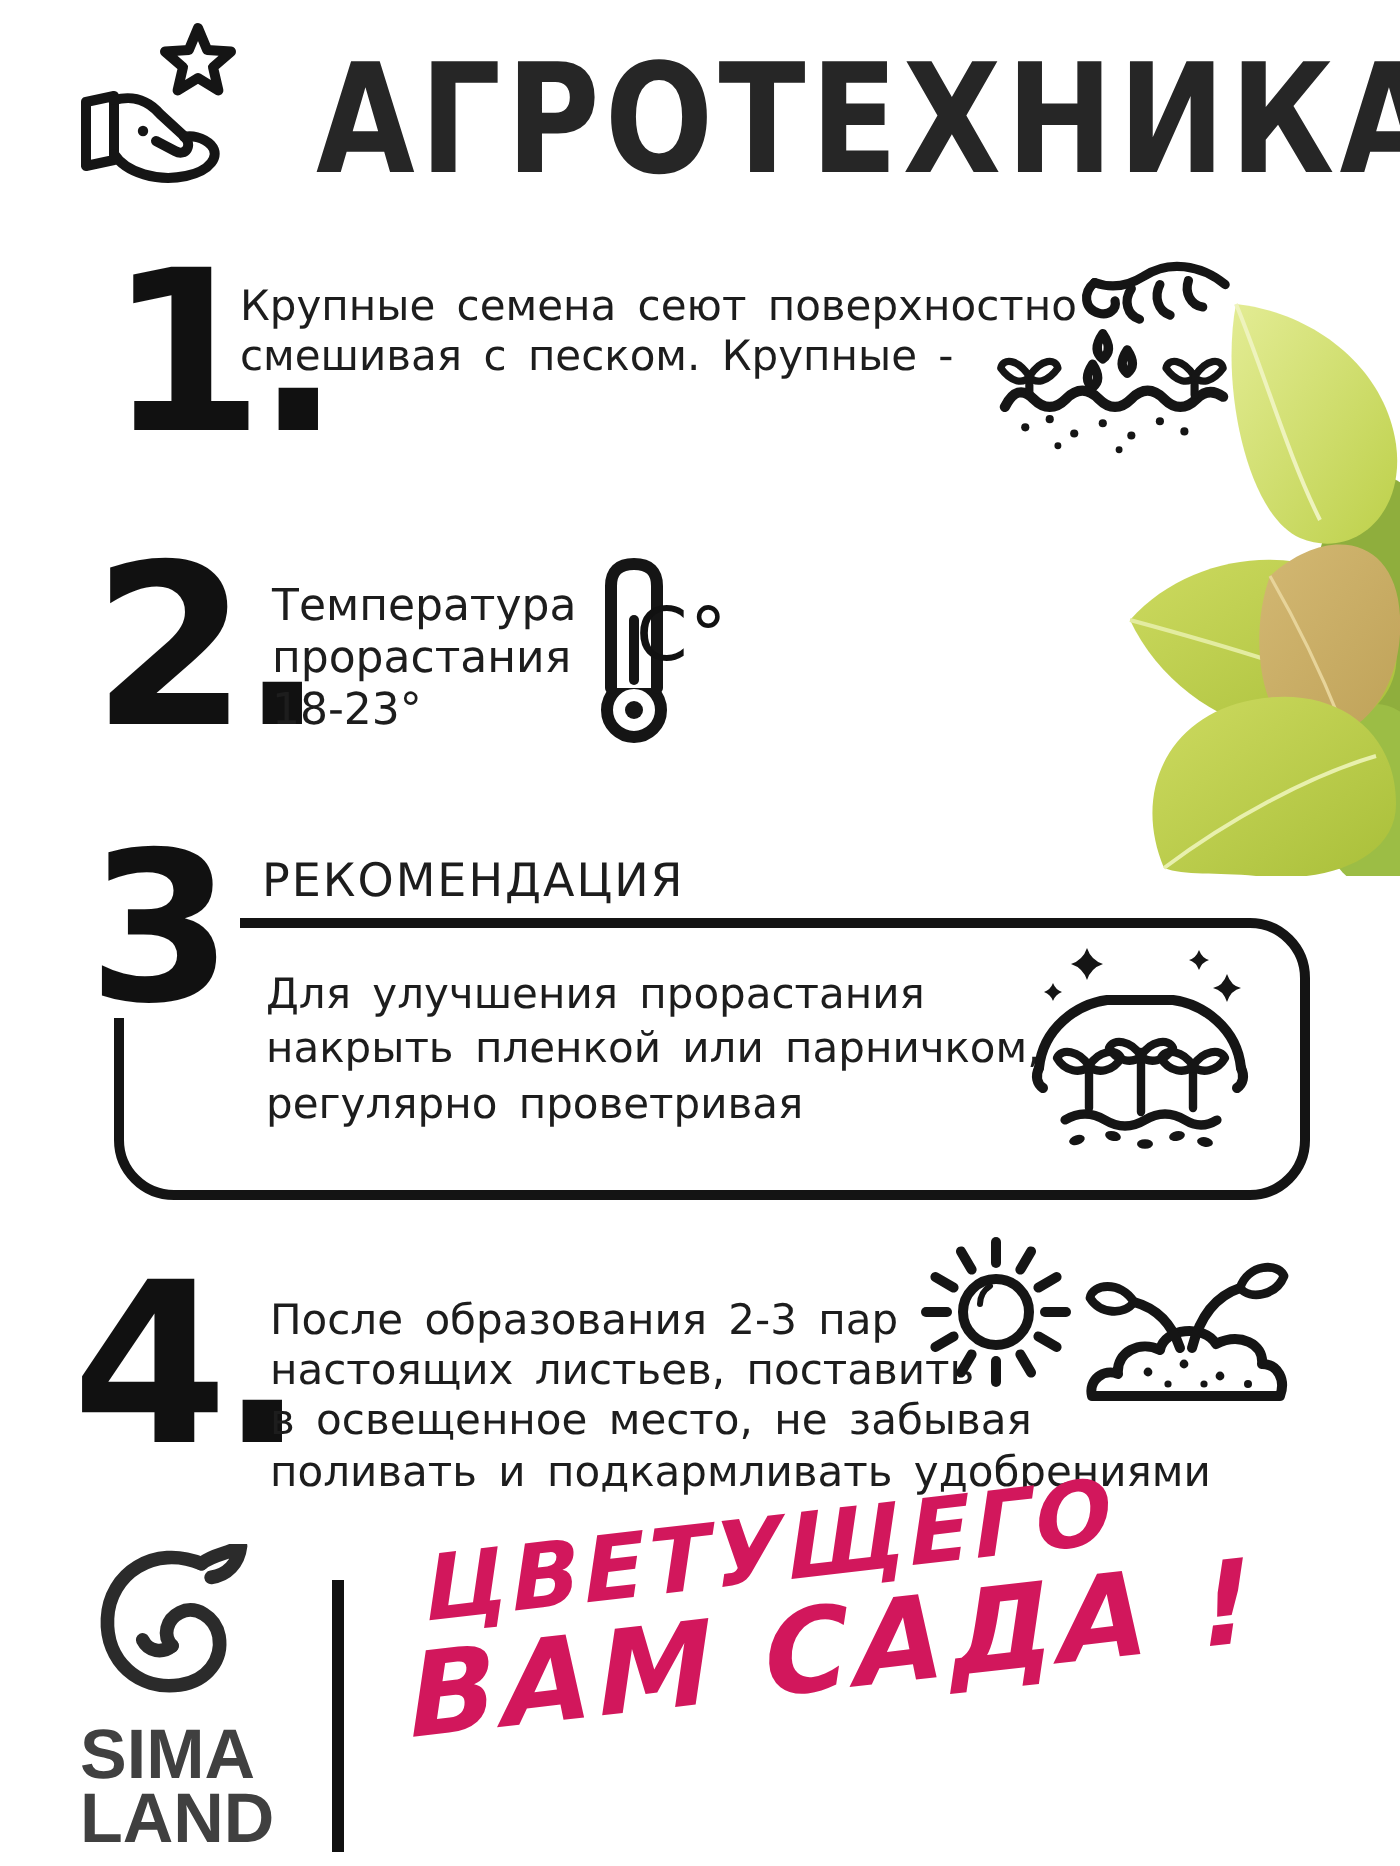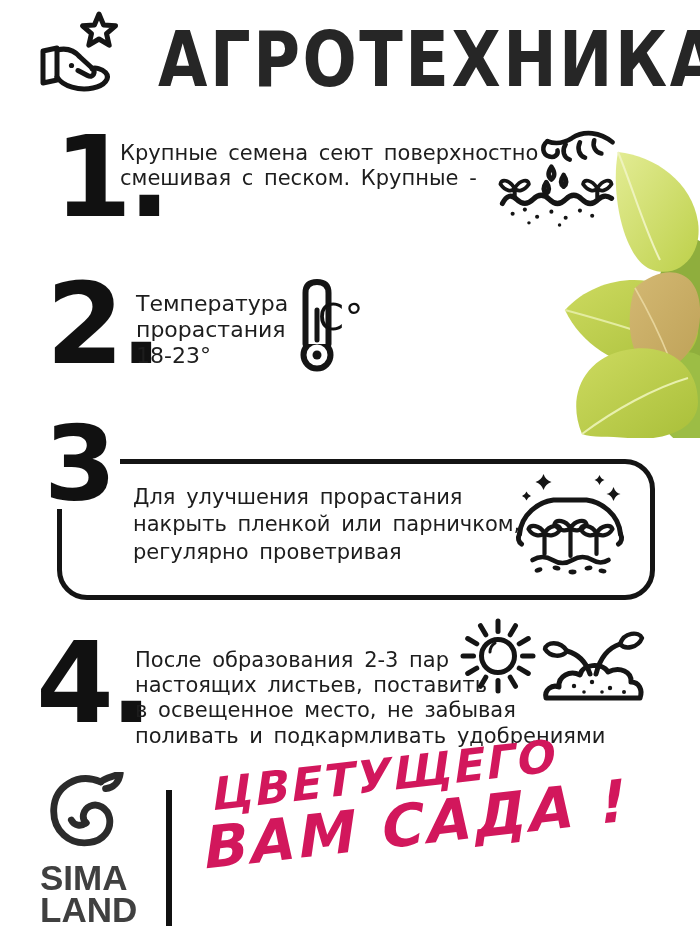--- a/index.html
+++ b/index.html
@@ -146,20 +146,21 @@
     <div class="line">18-23°</div>
   </div>
   <svg class="icon-thermo" viewBox="0 0 58 96" fill="none" stroke="#151515" stroke-linecap="round">
     <circle cx="29" cy="77" r="13.5" stroke-width="6"></circle>
     <path d="M17.5,66 L17.5,15 Q17.5,4 29,4 Q40.5,4 40.5,15 L40.5,66" fill="#ffffff" stroke-width="6"></path>
     <path d="M29,32 L29,62" stroke-width="5"></path>
     <circle cx="29" cy="77" r="4.5" fill="#151515" stroke="none"></circle>
   </svg>
   <div class="unit">C°</div>
 
+  <div class="rec-heading">РЕКОМЕНДАЦИЯ</div>
   <div class="rec-box"></div>
   <div class="num num3">3</div>
   <div class="bullet3">•</div>
   <div class="step-text t3">
     <div class="line">Для улучшения прорастания</div>
     <div class="line">накрыть пленкой или парничком,</div>
     <div class="line">регулярно проветривая</div>
   </div>
   <svg class="icon-greenhouse" viewBox="0 0 115 112" fill="none" stroke="#151515" stroke-width="5" stroke-linecap="round" stroke-linejoin="round">
     <path d="M7,66 C9,46 26,34 41,32 L74,32 C89,34 106,46 108,66"></path>

